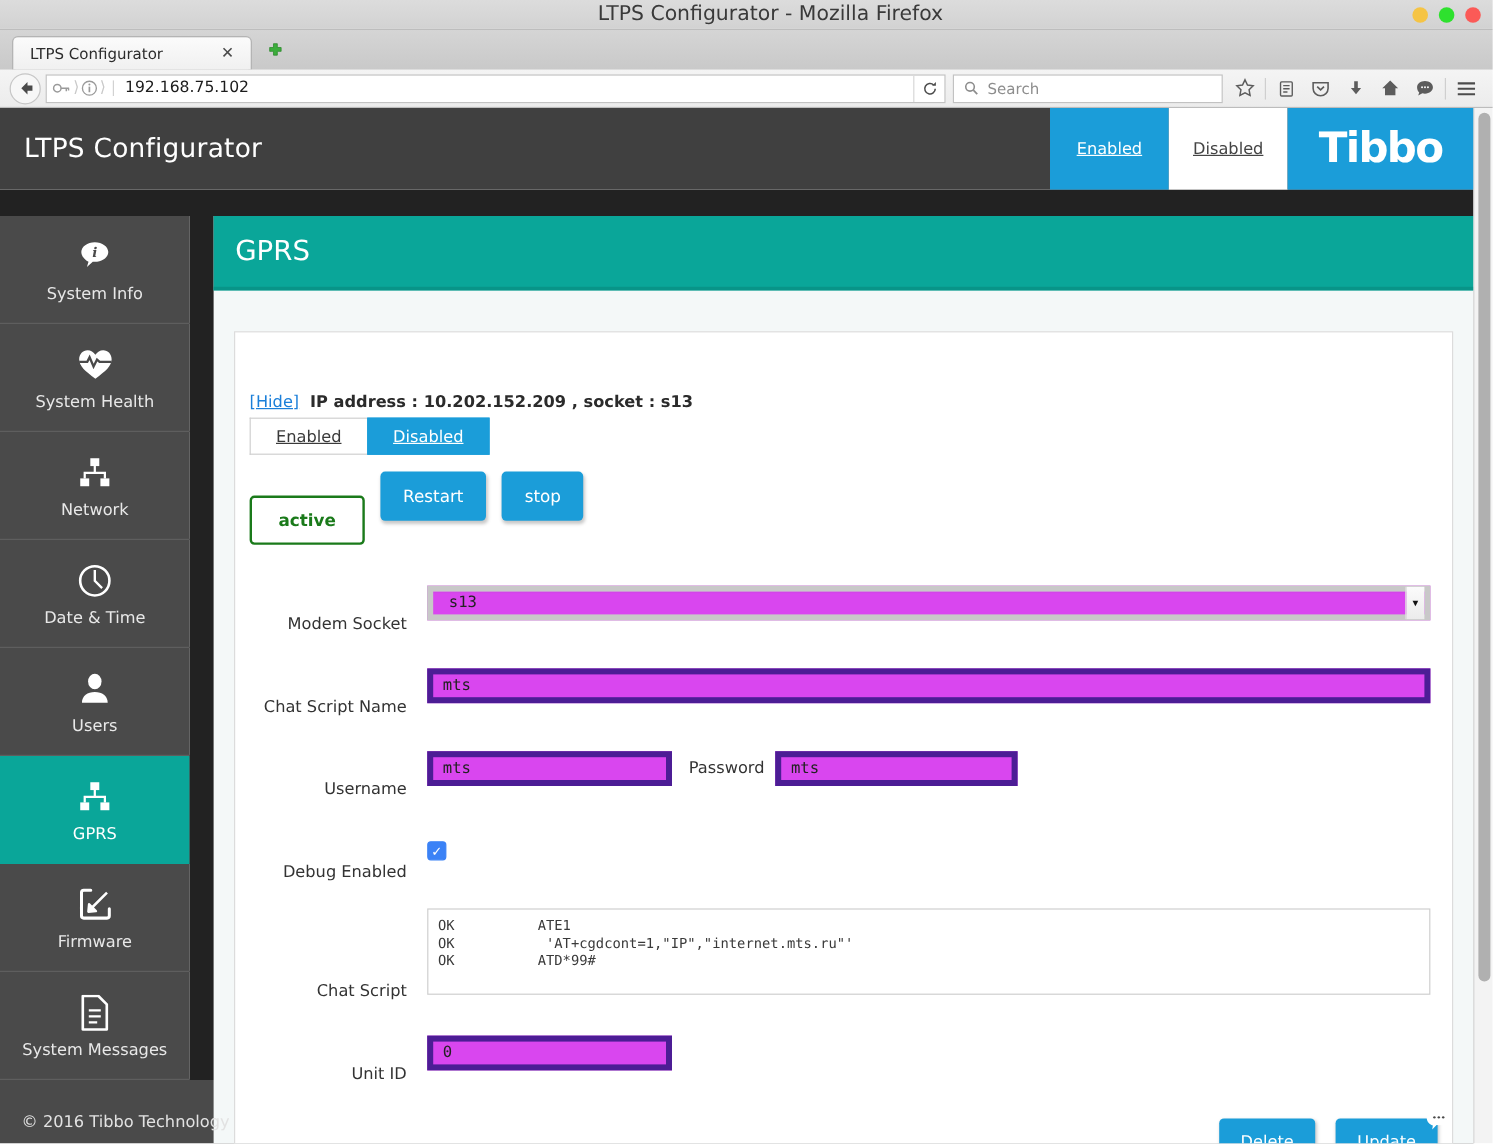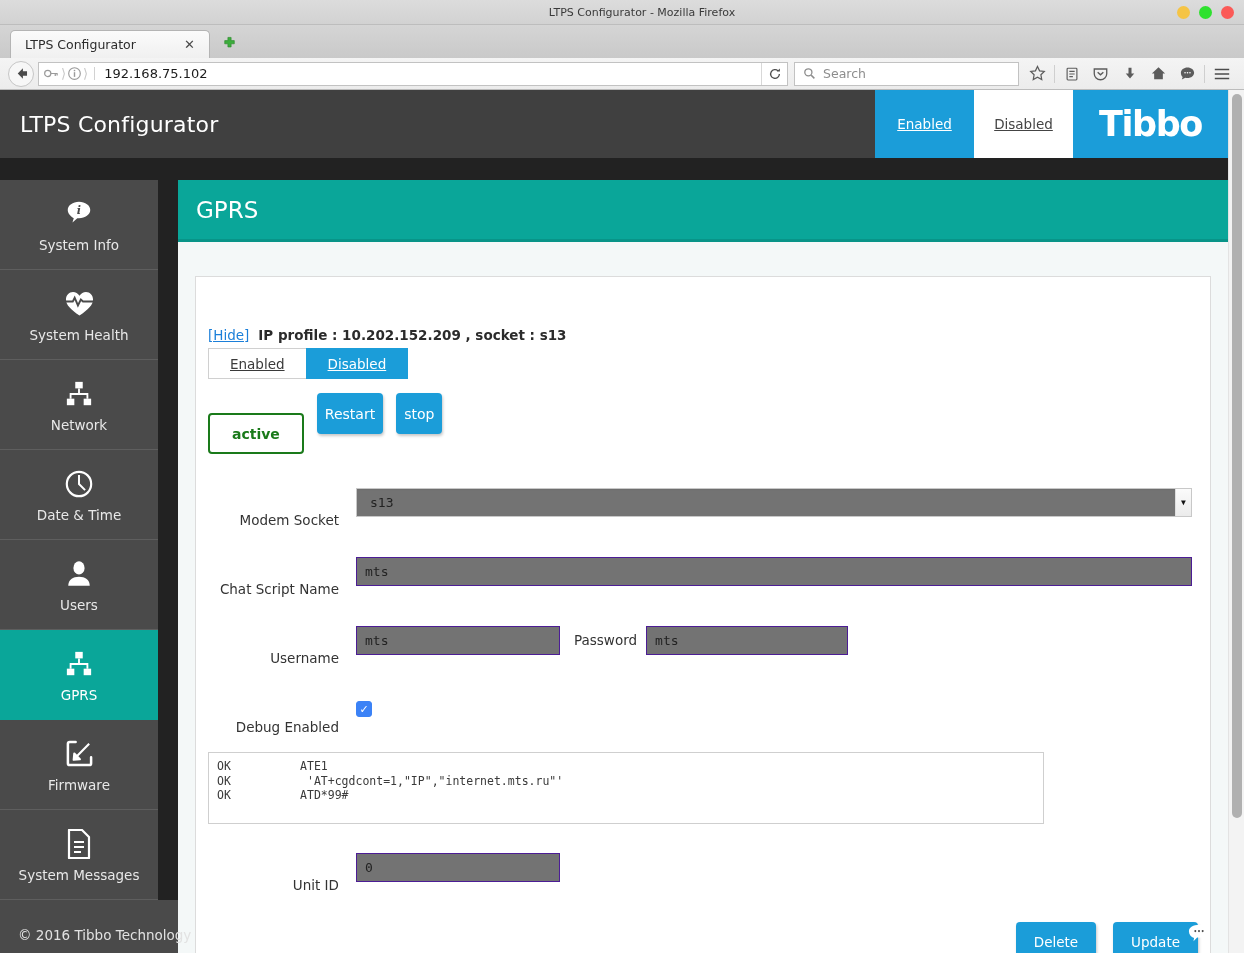--- a/index.html
+++ b/index.html
@@ -15,21 +15,21 @@
   #browser { width: 1244px; height: 953px; position: relative; }
 
   .titlebar {
     height: 25px;
     background: linear-gradient(#dcdcdc, #d2d2d2);
     border-bottom: 1px solid #bdbdbd;
     display: flex; align-items: center; justify-content: center;
     position: relative;
   }
   .titlebar-text {
-    font-size: 11px; color: #3a3a3a; margin-left: 40px;
+    font-size: 17px; color: #3a3a3a; margin-left: 40px;
   }
   .win-buttons {
     position: absolute; right: 10px; top: 0; height: 25px;
     display: flex; align-items: center; gap: 9px;
   }
   .win-dot { width: 13px; height: 13px; border-radius: 50%; display: block; }
 
   .tabstrip {
     height: 33px;
     background: linear-gradient(#d5d5d5, #c9c9c9);
@@ -221,32 +221,32 @@
     border: none; border-radius: 4px;
     font-size: 14px; cursor: default;
     display: flex; align-items: center; justify-content: center;
   }
   .btn-active {
     background: #ffffff; border: 2px solid #1a7a1a; color: #1a7a1a;
     height: 41px; padding: 0 22px; font-weight: bold; margin-top: 20px;
   }
   .btn-blue {
     background: #1b9dd9; color: #ffffff;
-    height: 41px; padding: 0 8px;
+    height: 41px; padding: 0 19px;
     box-shadow: 1px 2px 3px rgba(0,0,0,0.22);
   }
 
   .form-row { display: flex; align-items: center; margin-bottom: 17px; }
   .form-label {
     width: 148px; text-align: right; padding-right: 17px;
     font-size: 13.5px; color: #333; margin-top: 36px;
   }
   .form-label.top { align-self: flex-start; padding-top: 30px; }
   .ctl {
-    height: 29px; border: 1px solid #4c1d95; background: #737373;
+    height: 29px; border: 5px solid #4c1d95; background: #d946ef;
     font-size: 13px; color: #222; padding: 0 8px;
     display: flex; align-items: center;
     font-family: "DejaVu Sans Mono", "Liberation Mono", monospace;
   }
   .ctl-select {
     width: 836px; position: relative; padding-right: 0;
     border-color: #c8c8c8;
     box-shadow: inset 0 1px 1px rgba(0,0,0,0.04);
   }
   .select-val { flex: 1; padding-left: 5px; }
@@ -526,21 +526,21 @@
             <div class="panel-header">
               <span class="panel-title">GPRS</span>
             </div>
 
             <div class="card-area">
               <div class="card">
                 <div class="card-body">
 
                   <div class="hide-row">
                     <span class="hide-link">[Hide]</span>
-                    <span class="ipinfo">IP profile : 10.202.152.209 , socket : s13</span>
+                    <span class="ipinfo">IP address : 10.202.152.209 , socket : s13</span>
                   </div>
 
                   <div class="tabgroup">
                     <div class="tg-btn off">Enabled</div>
                     <div class="tg-btn on">Disabled</div>
                   </div>
 
                   <div class="btnrow">
                     <div class="btn btn-active">active</div>
                     <div class="btn btn-blue">Restart</div>
@@ -566,20 +566,21 @@
                     <span class="inline-label">Password</span>
                     <div class="ctl ctl-pw">mts</div>
                   </div>
 
                   <div class="form-row">
                     <span class="form-label">Debug Enabled</span>
                     <span class="checkbox">✓</span>
                   </div>
 
                   <div class="form-row">
+                    <span class="form-label top">Chat Script</span>
                     <div class="textarea">OK          ATE1
 OK           'AT+cgdcont=1,"IP","internet.mts.ru"'
 OK          ATD*99#</div>
                   </div>
 
                   <div class="form-row">
                     <span class="form-label">Unit ID</span>
                     <div class="ctl ctl-small">0</div>
                   </div>
 

